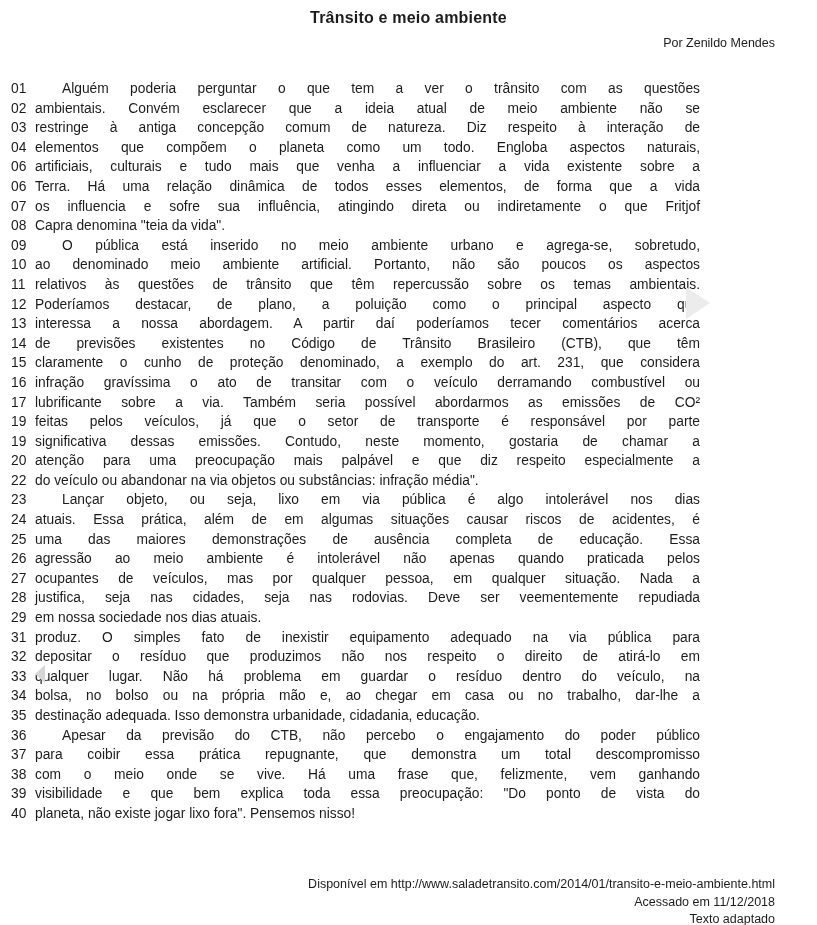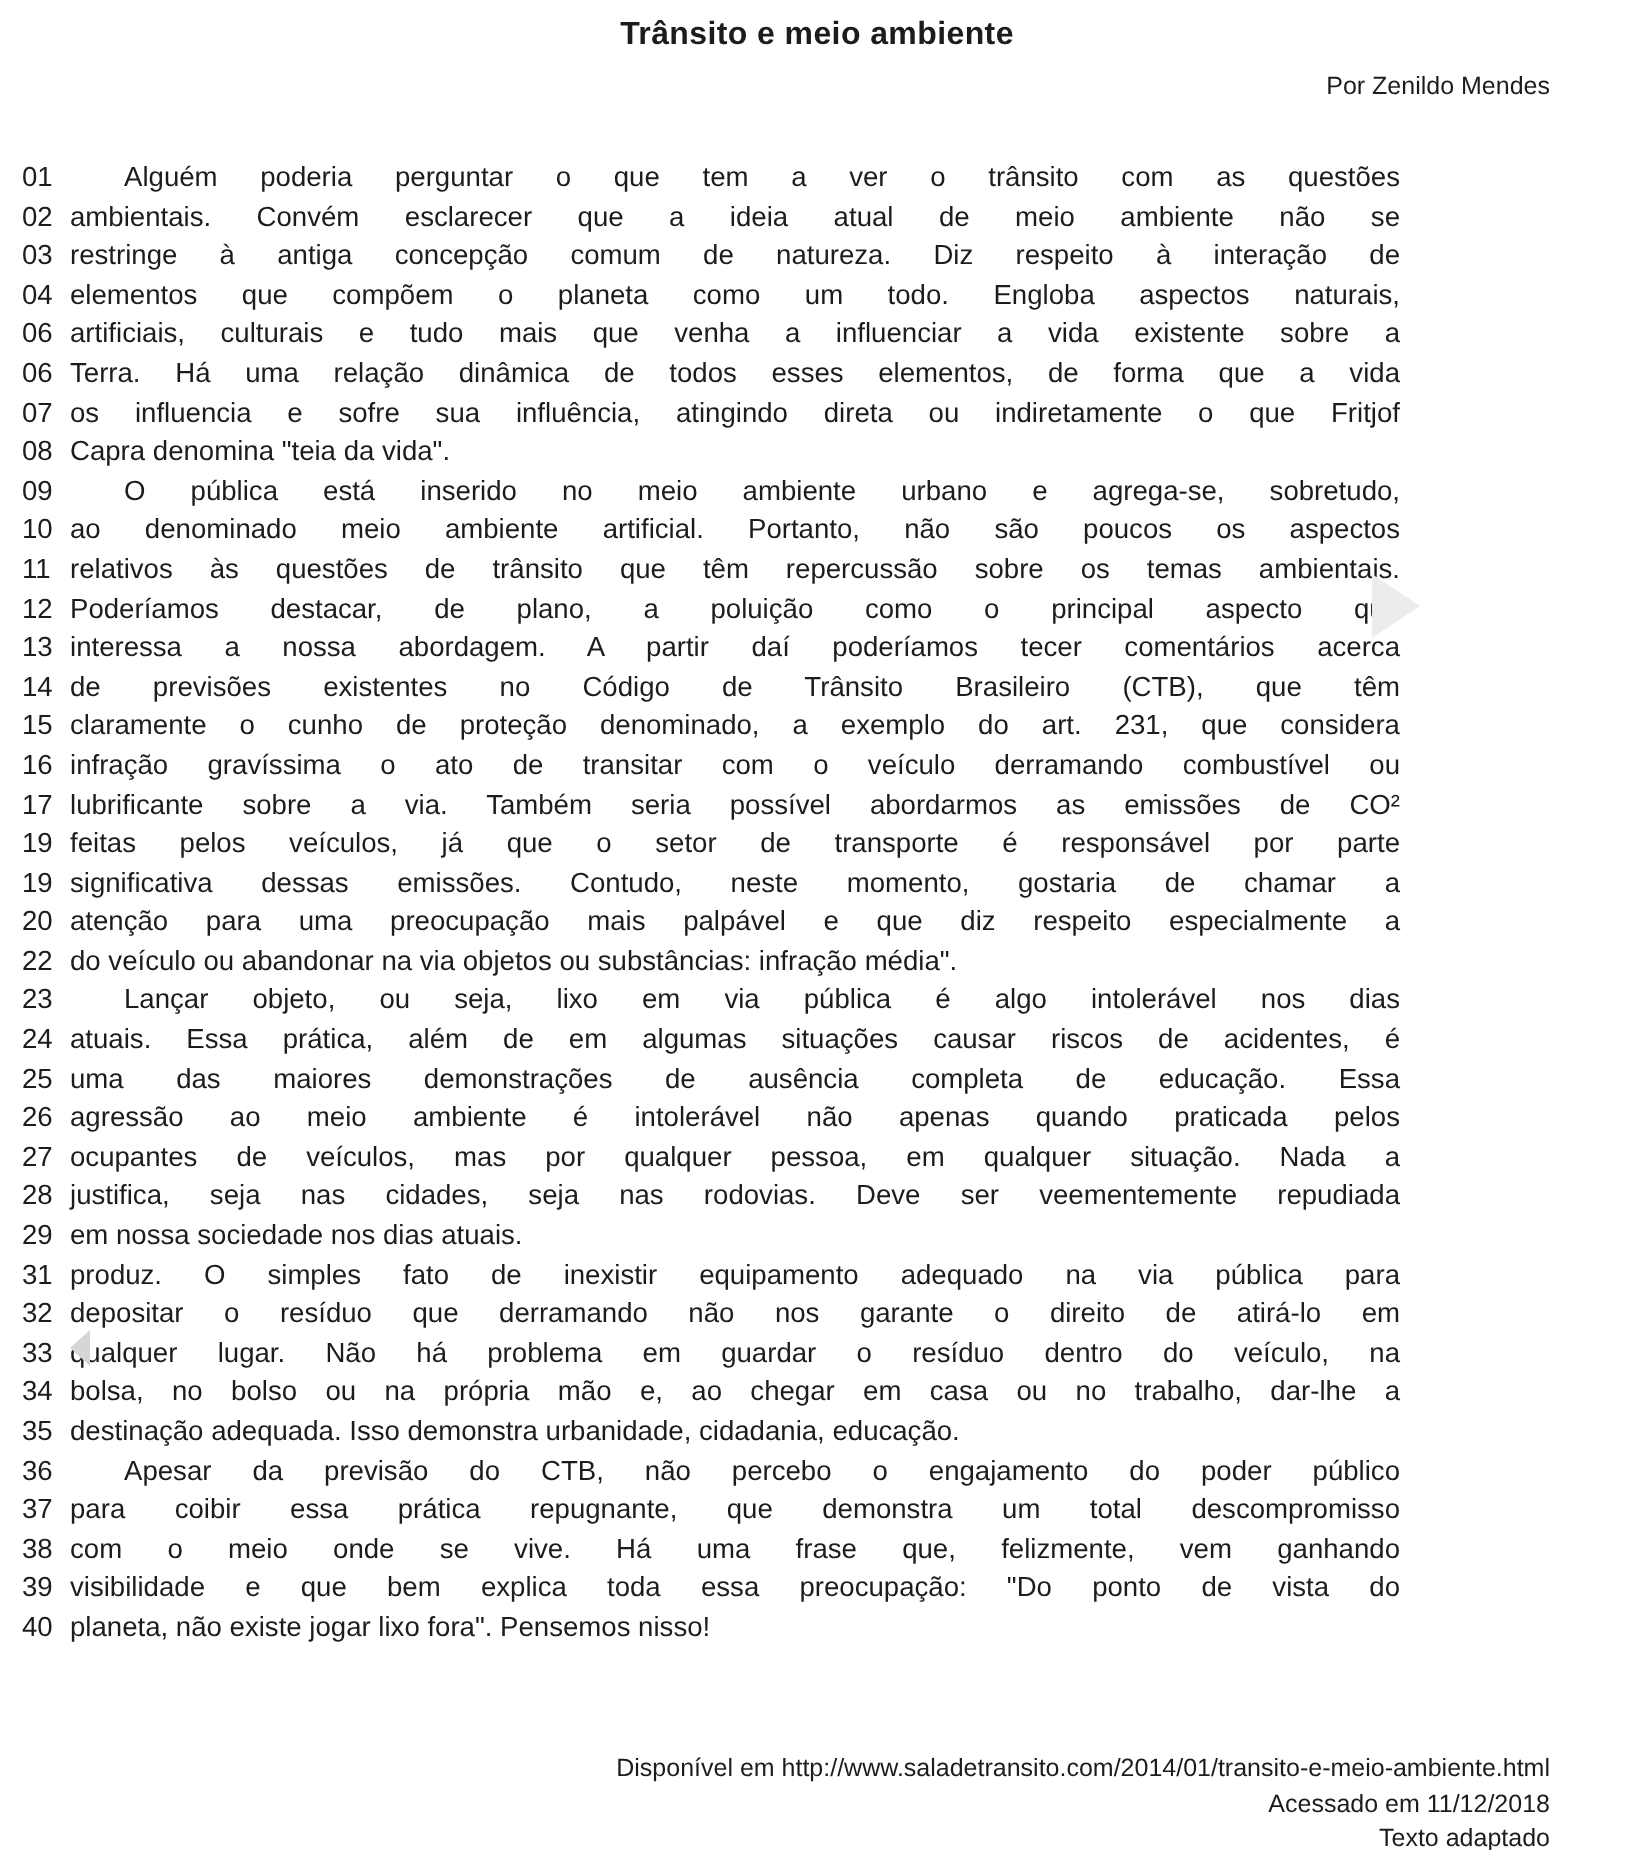--- a/index.html
+++ b/index.html
@@ -201,21 +201,21 @@
       <div class="row end">
         <span class="num">29</span>
         <span class="txt">em nossa sociedade nos dias atuais.</span>
       </div>
       <div class="row">
         <span class="num">31</span>
         <span class="txt">produz. O simples fato de inexistir equipamento adequado na via pública para</span>
       </div>
       <div class="row">
         <span class="num">32</span>
-        <span class="txt">depositar o resíduo que derramando não nos garante o direito de atirá-lo em</span>
+        <span class="txt">depositar o resíduo que produzimos não nos respeito o direito de atirá-lo em</span>
       </div>
       <div class="row">
         <span class="num">33</span>
         <span class="txt">qualquer lugar. Não há problema em guardar o resíduo dentro do veículo, na</span>
       </div>
       <div class="row">
         <span class="num">34</span>
         <span class="txt">bolsa, no bolso ou na própria mão e, ao chegar em casa ou no trabalho, dar-lhe a</span>
       </div>
       <div class="row end">

